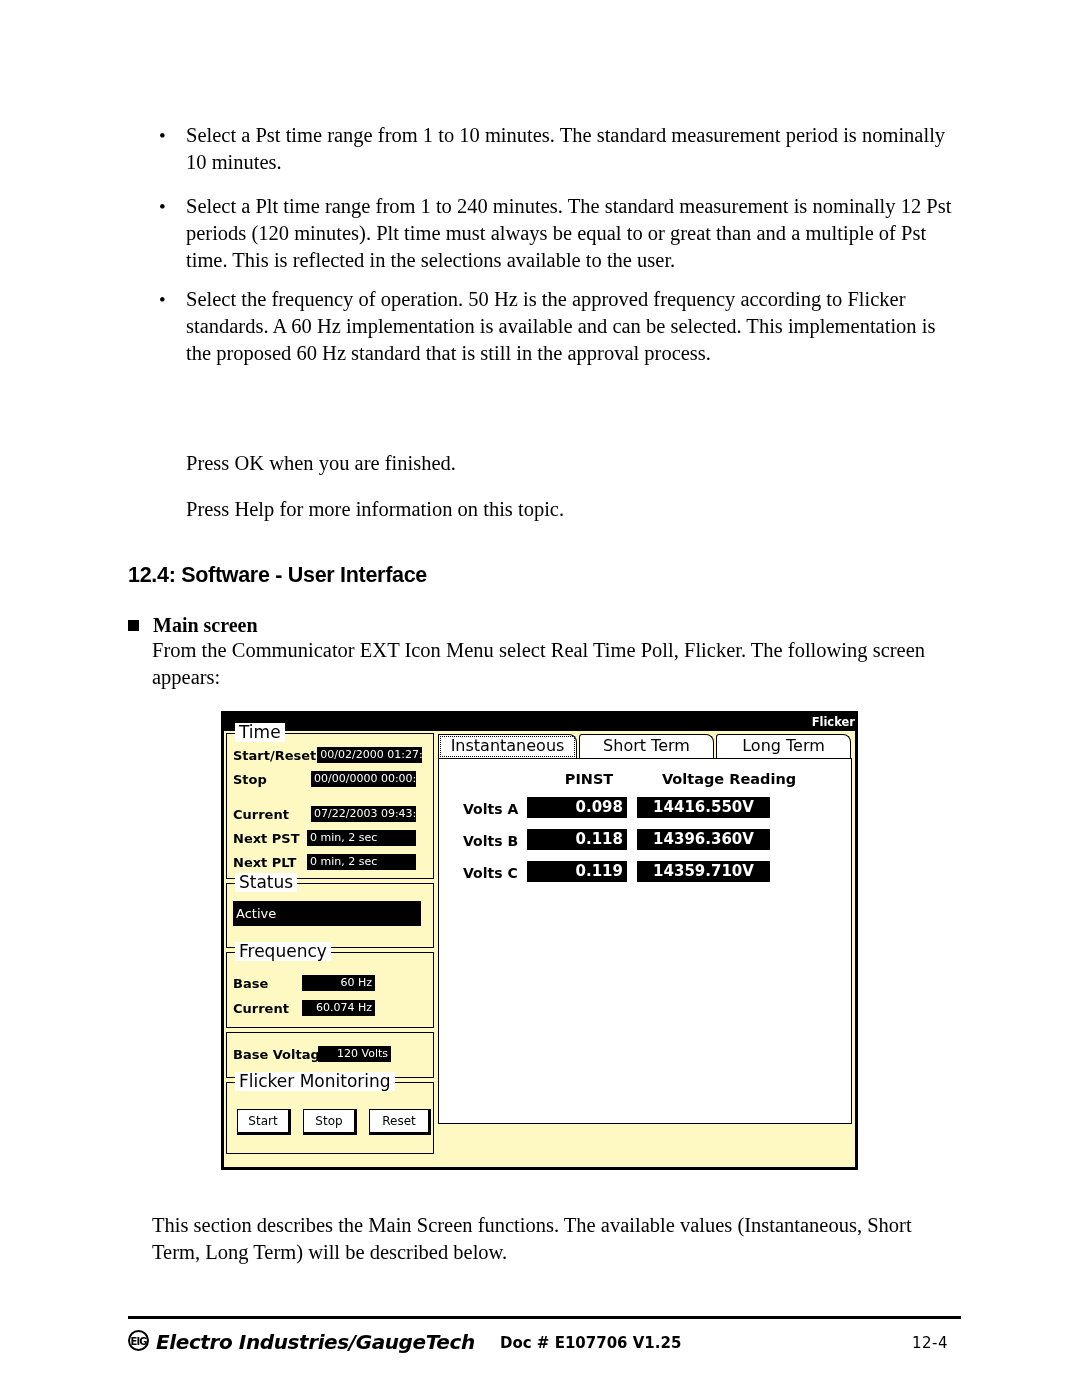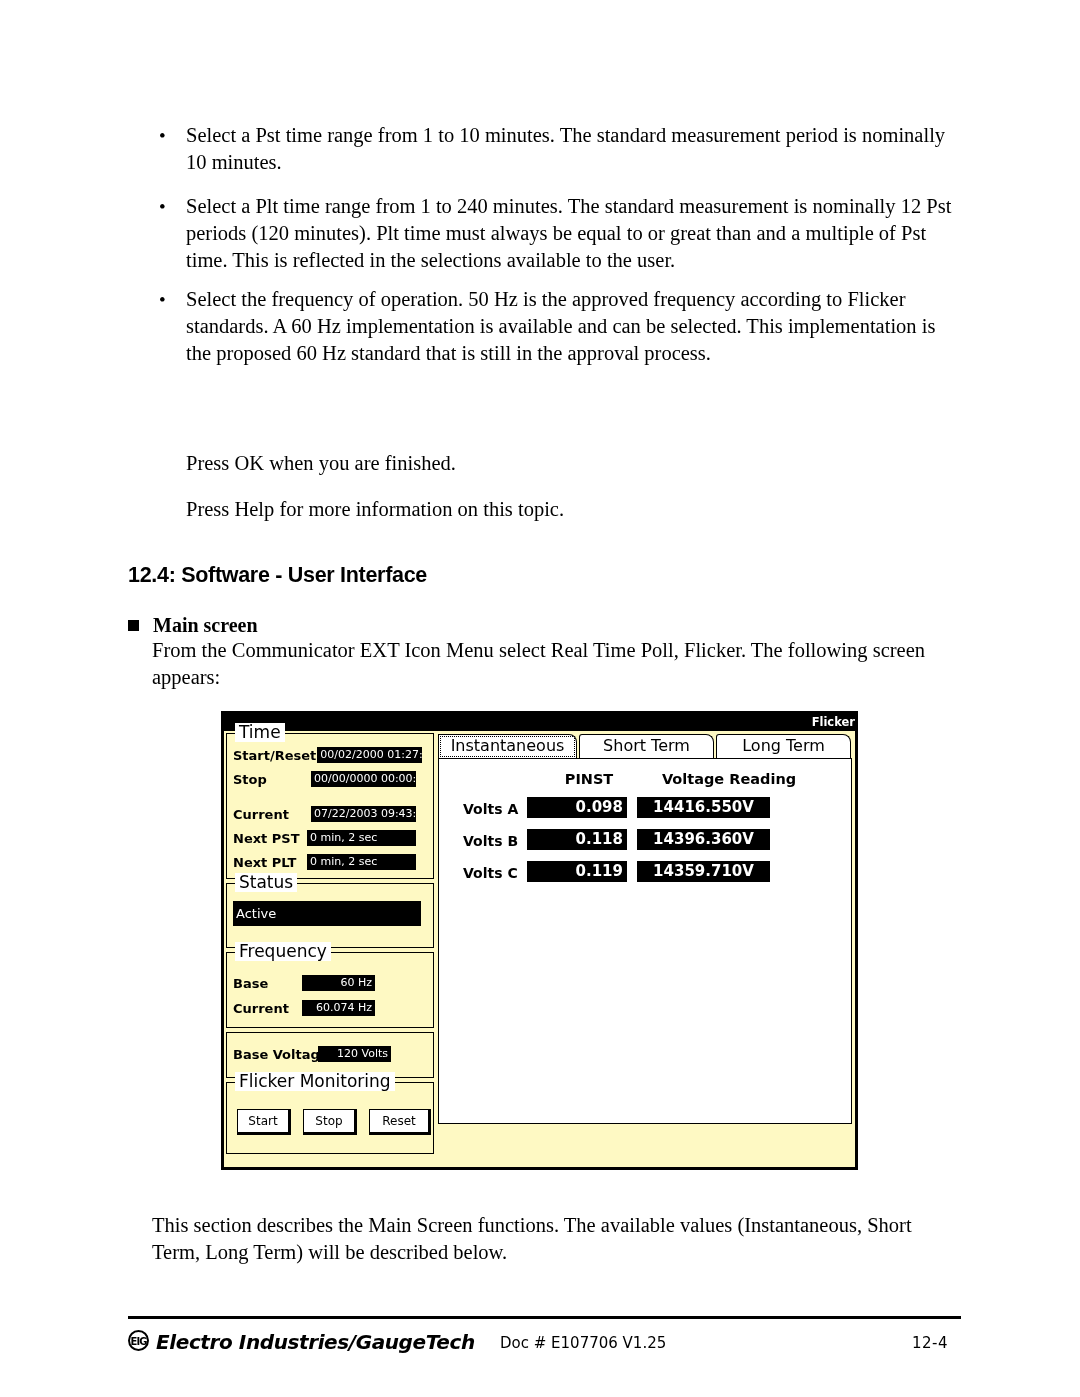--- a/index.html
+++ b/index.html
@@ -122,20 +122,21 @@
     letter-spacing: -0.4px;
     white-space: nowrap;
   }
   .footer-doc {
     position: absolute;
     left: 500px;
     top: 1334px;
     font-family: "DejaVu Sans", sans-serif;
     font-size: 15px;
     white-space: nowrap;
+    font-weight: bold;
   }
   .footer-page {
     position: absolute;
     left: 912px;
     top: 1334px;
     font-family: "DejaVu Sans", sans-serif;
     font-size: 15px;
     letter-spacing: 0.5px;
     white-space: nowrap;
   }

